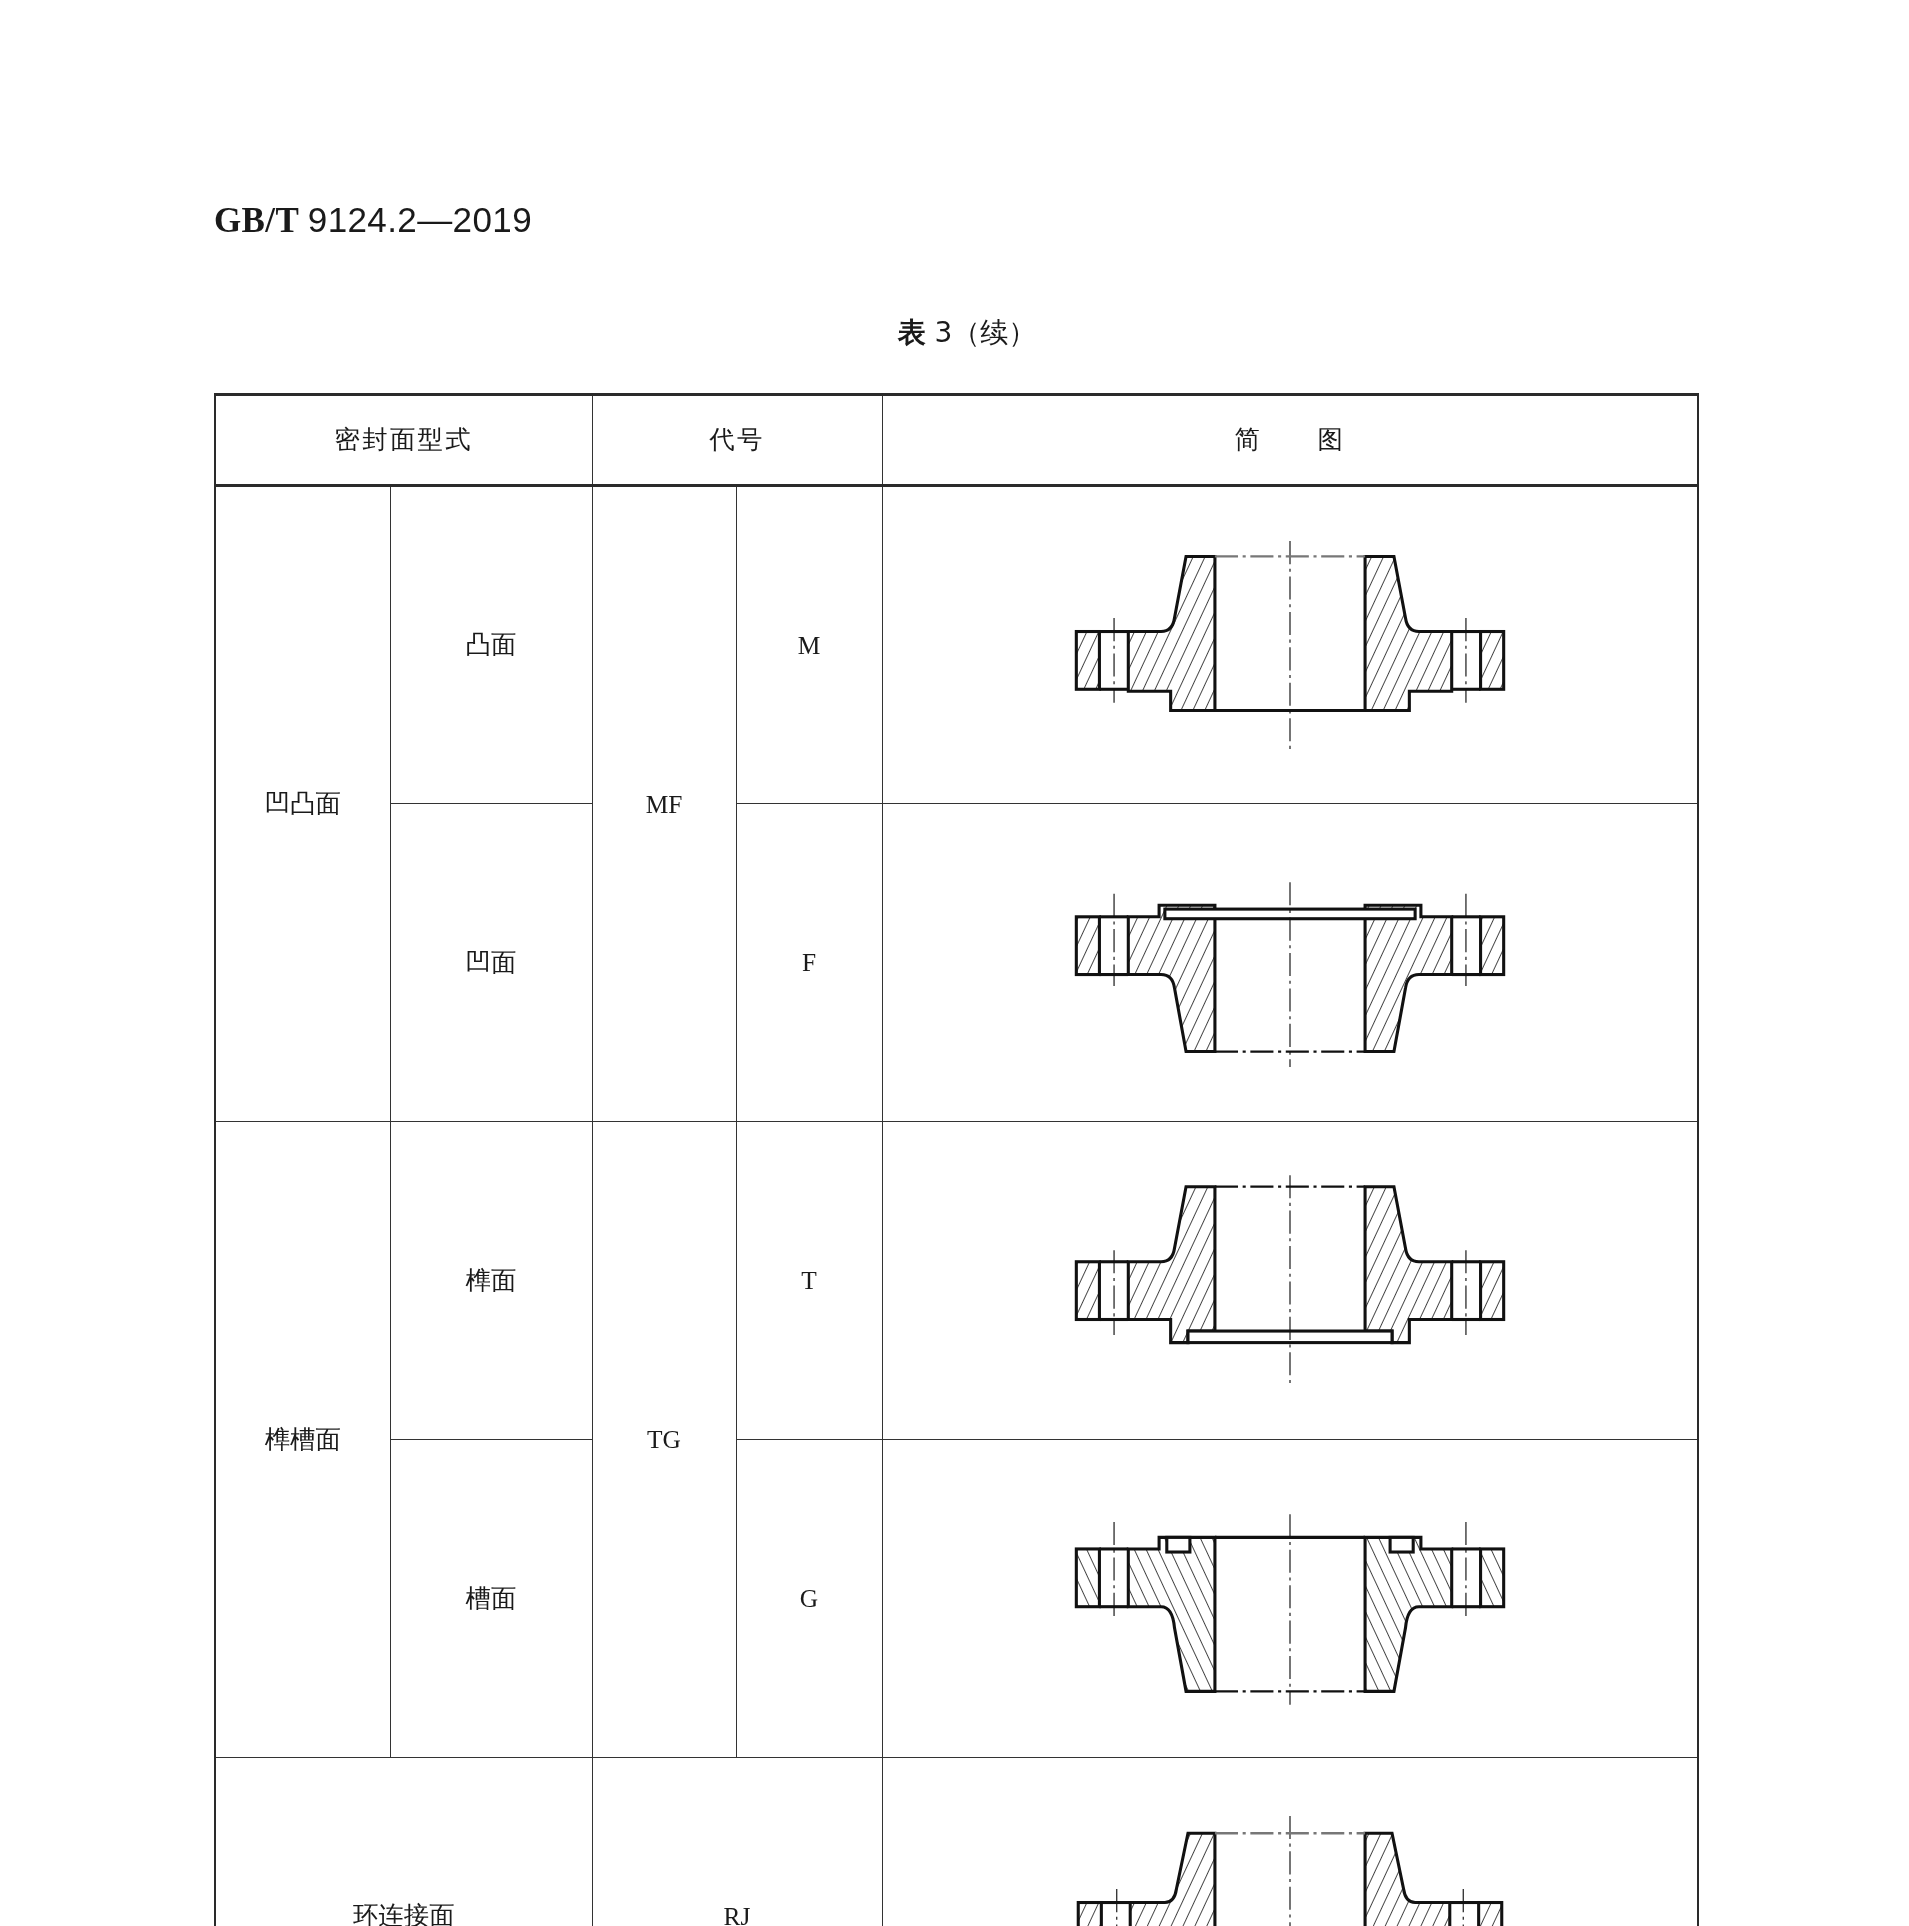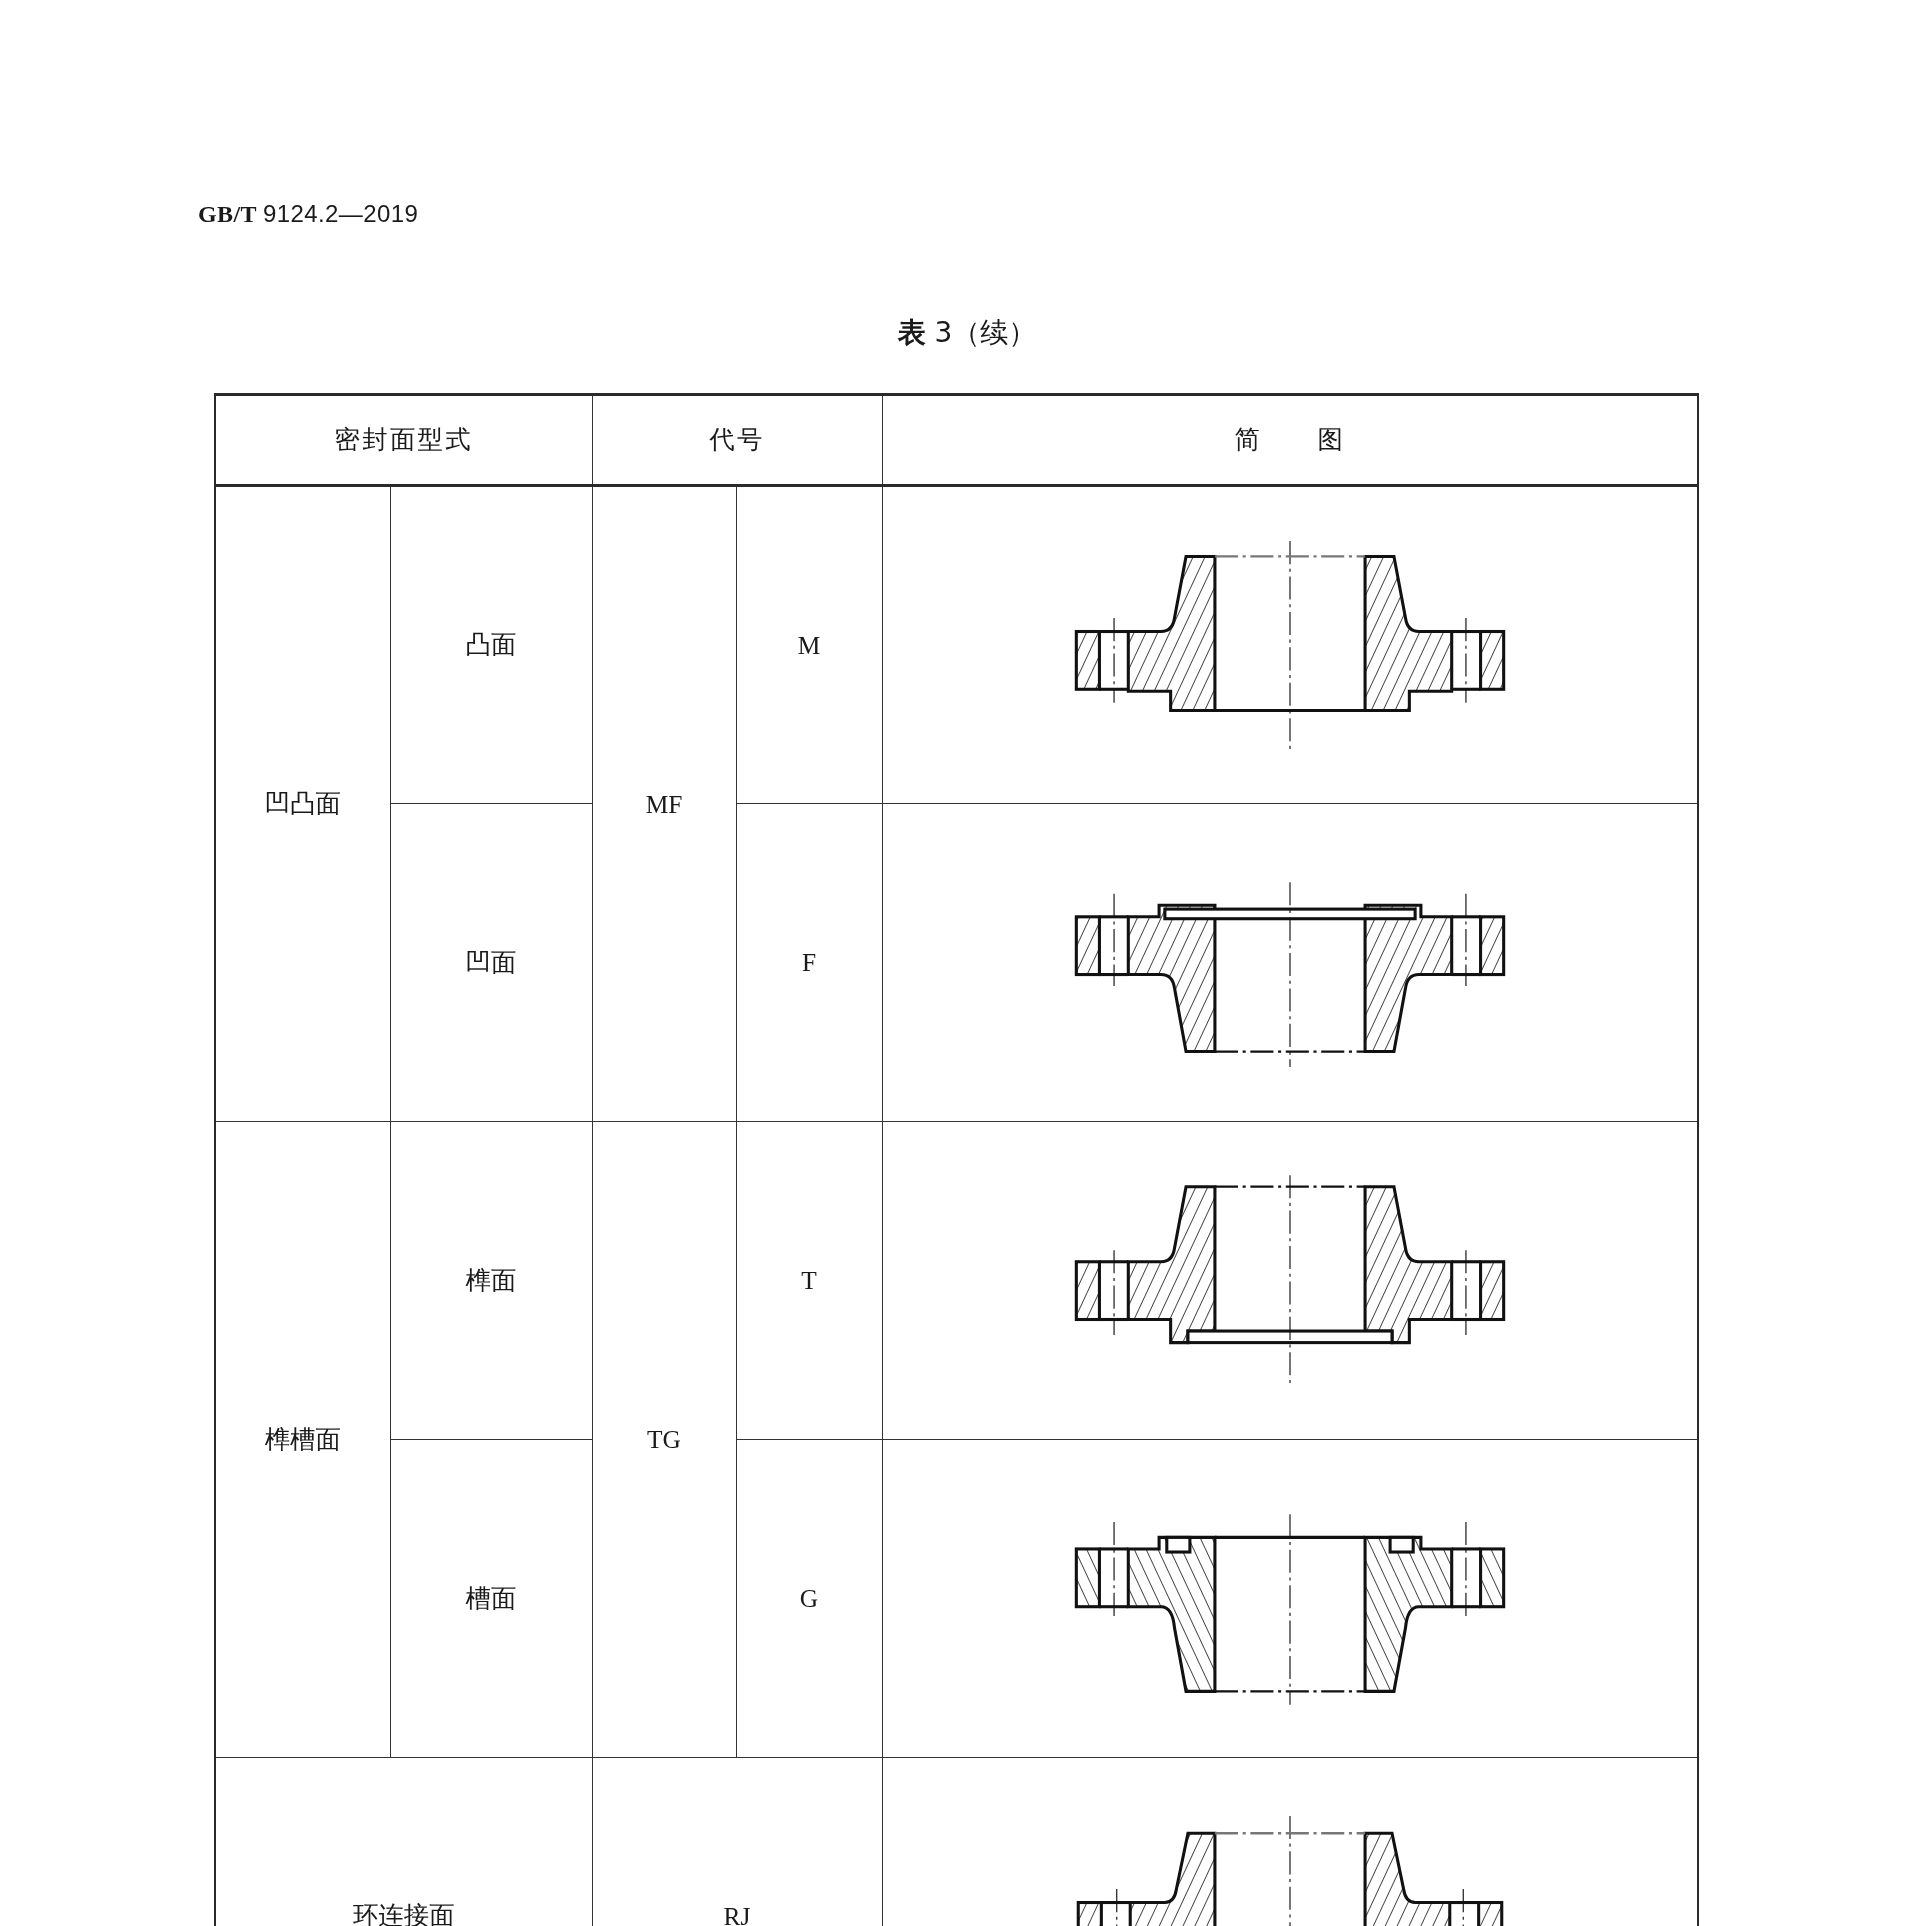--- a/index.html
+++ b/index.html
@@ -1,19 +1,19 @@
 <!DOCTYPE html>
 <html style="font-size:6.2px"><head>
 <meta charset="utf-8">
 <style>
   html, body { margin:0; padding:0; background:#ffffff; }
   body { width:1910px; height:2700px; position:relative; overflow:hidden;
          font-family:"Liberation Serif","DejaVu Serif",serif; color:#1a1a1a; }
   .abs { position:absolute; }
-  .std-code { left:198px; top:200px; font-size:24px; font-weight:bold; letter-spacing:0.4px; }
+  .std-code { left:214px; top:200px; font-size:35px; font-weight:bold; letter-spacing:0.4px; }
   .std-code .num { font-family:"Liberation Sans","DejaVu Sans",sans-serif; font-weight:normal; }
   .table-title { left:0; width:1910px; top:314px; text-align:center; font-size:28px;
                  font-family:"DejaVu Sans","Liberation Sans",sans-serif;padding-left:12px; }
   .table-title b { font-weight:bold; }
   table.spec { position:absolute; left:214px; top:393px; width:1484px; border-collapse:collapse;
                border-top:3.5px solid #2a2a2a; border-bottom:3.5px solid #2a2a2a;
                border-left:2.3px solid #2a2a2a; border-right:2.3px solid #2a2a2a; table-layout:fixed; }
   table.spec td, table.spec th { border:1.2px solid #333; text-align:center; vertical-align:middle;
                font-weight:normal; font-size:25.4px; padding:16px; }
   table.spec thead th { height:56px; border-bottom:3.5px solid #2a2a2a; letter-spacing:2.3px; }

